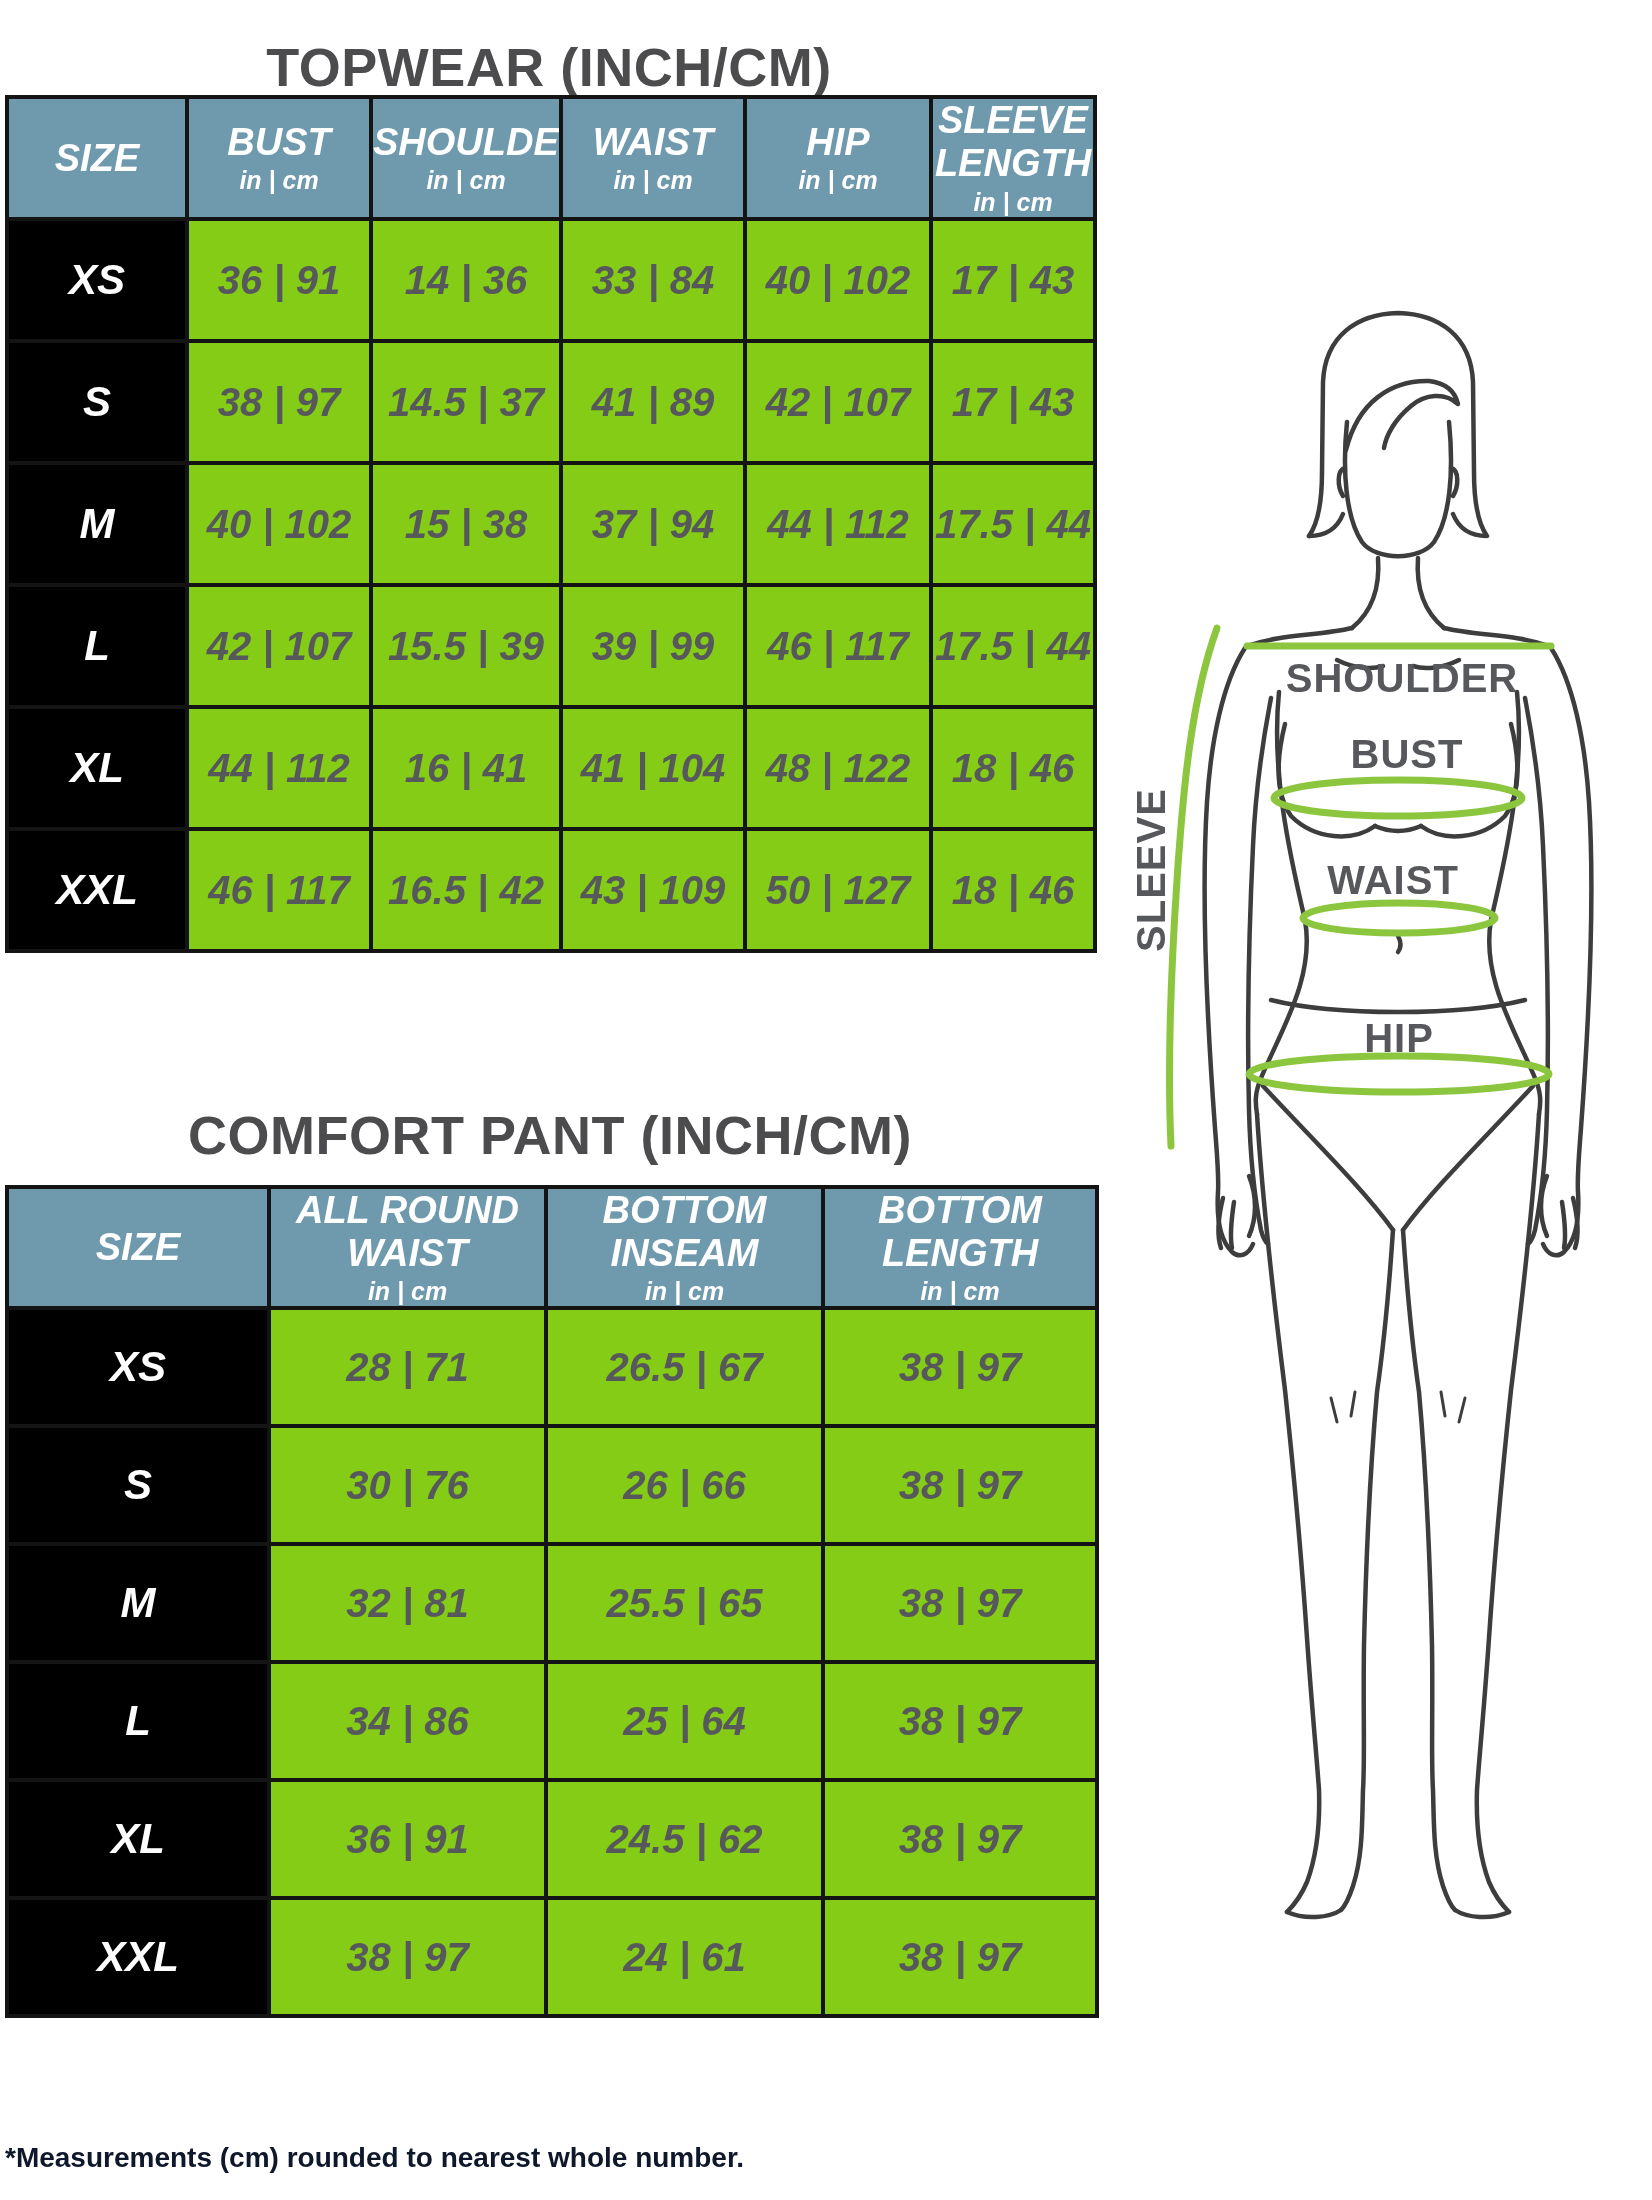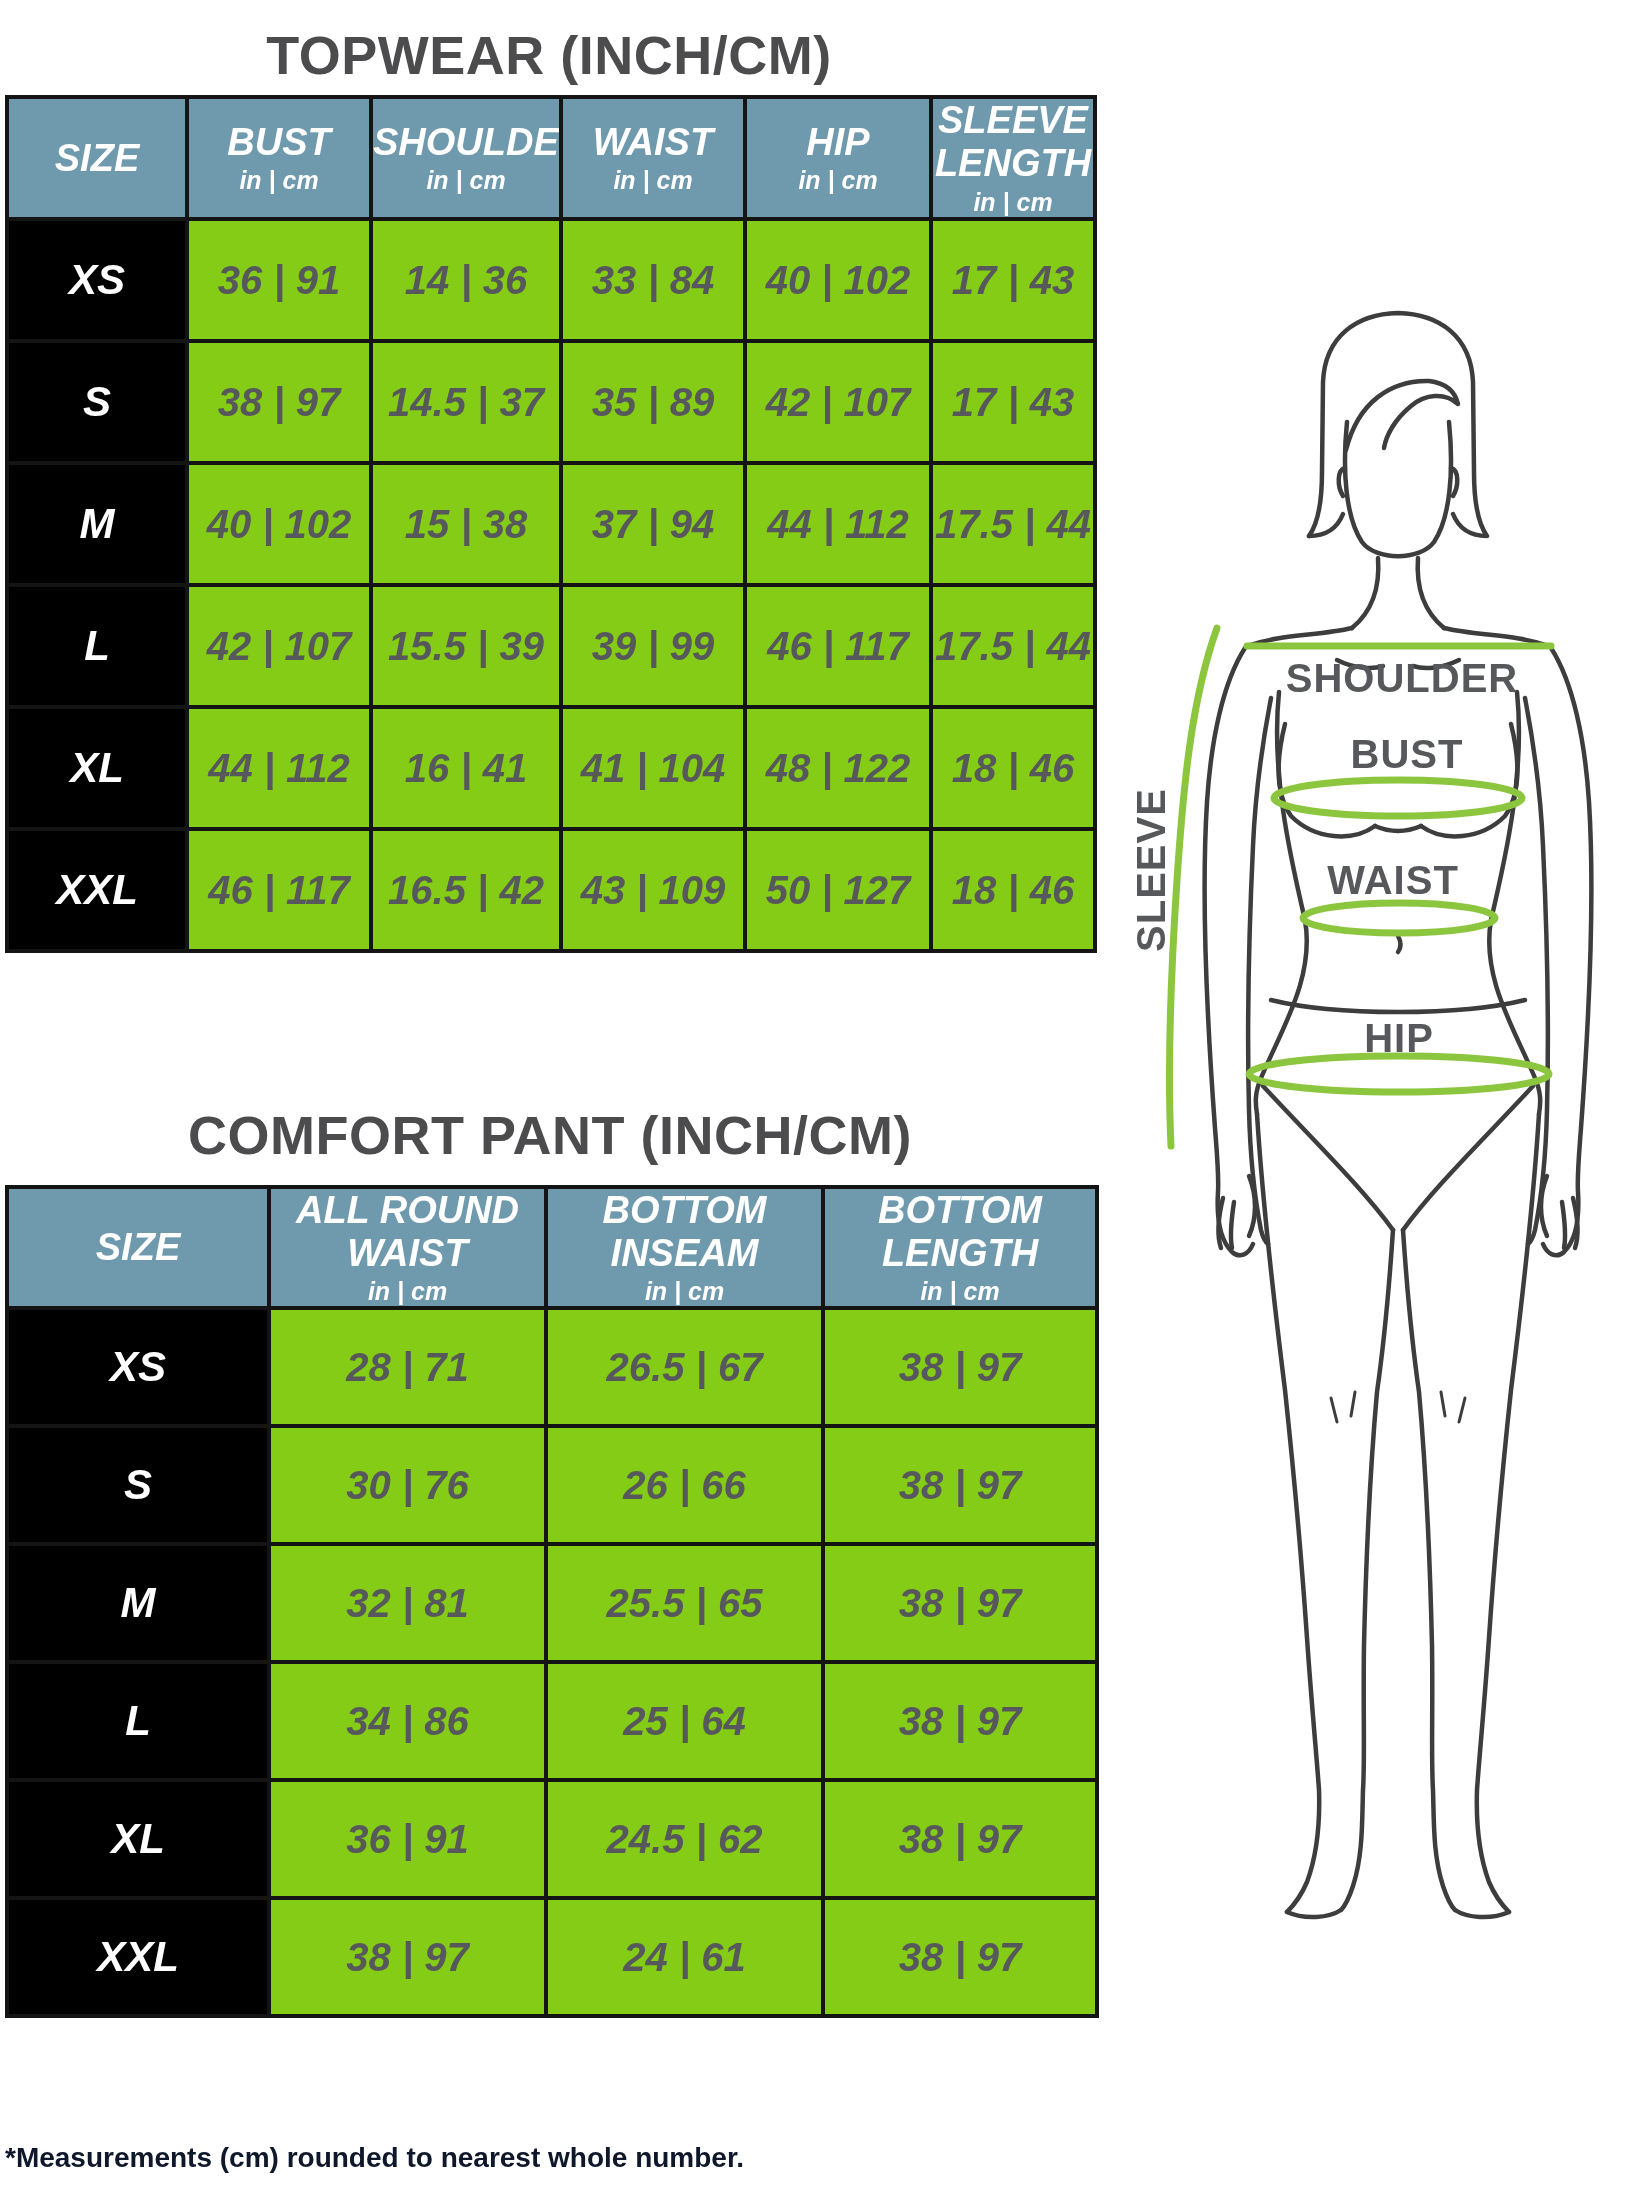--- a/index.html
+++ b/index.html
@@ -12,21 +12,21 @@
   }
   .chart-title {
     position: absolute;
     text-align: center;
     font-weight: bold;
     font-size: 54px;
     color: #4c4c4e;
     letter-spacing: 0.5px;
     white-space: nowrap;
   }
-  #topwear-title { left: 5px; top: 24px;  width: 1088px; }
+  #topwear-title { left: 5px; top: 36px;  width: 1088px; }
   #pant-title    { left: 5px; top: 1104px; width: 1090px; }
 
   table.size-table {
     position: absolute;
     border-collapse: collapse;
     table-layout: fixed;
     font-style: italic;
   }
   #topwear-table { left: 5px; top: 95px;   width: 1088px; }
   #pant-table    { left: 5px; top: 1185px; width: 1090px; }
@@ -135,21 +135,21 @@
     <td class="val-cell">36 | 91</td>
     <td class="val-cell">14 | 36</td>
     <td class="val-cell">33 | 84</td>
     <td class="val-cell">40 | 102</td>
     <td class="val-cell">17 | 43</td>
   </tr>
   <tr>
     <td class="size-cell">S</td>
     <td class="val-cell">38 | 97</td>
     <td class="val-cell">14.5 | 37</td>
-    <td class="val-cell">35 | 89</td>
+    <td class="val-cell">41 | 89</td>
     <td class="val-cell">42 | 107</td>
     <td class="val-cell">17 | 43</td>
   </tr>
   <tr>
     <td class="size-cell">M</td>
     <td class="val-cell">40 | 102</td>
     <td class="val-cell">15 | 38</td>
     <td class="val-cell">37 | 94</td>
     <td class="val-cell">44 | 112</td>
     <td class="val-cell">17.5 | 44</td>

